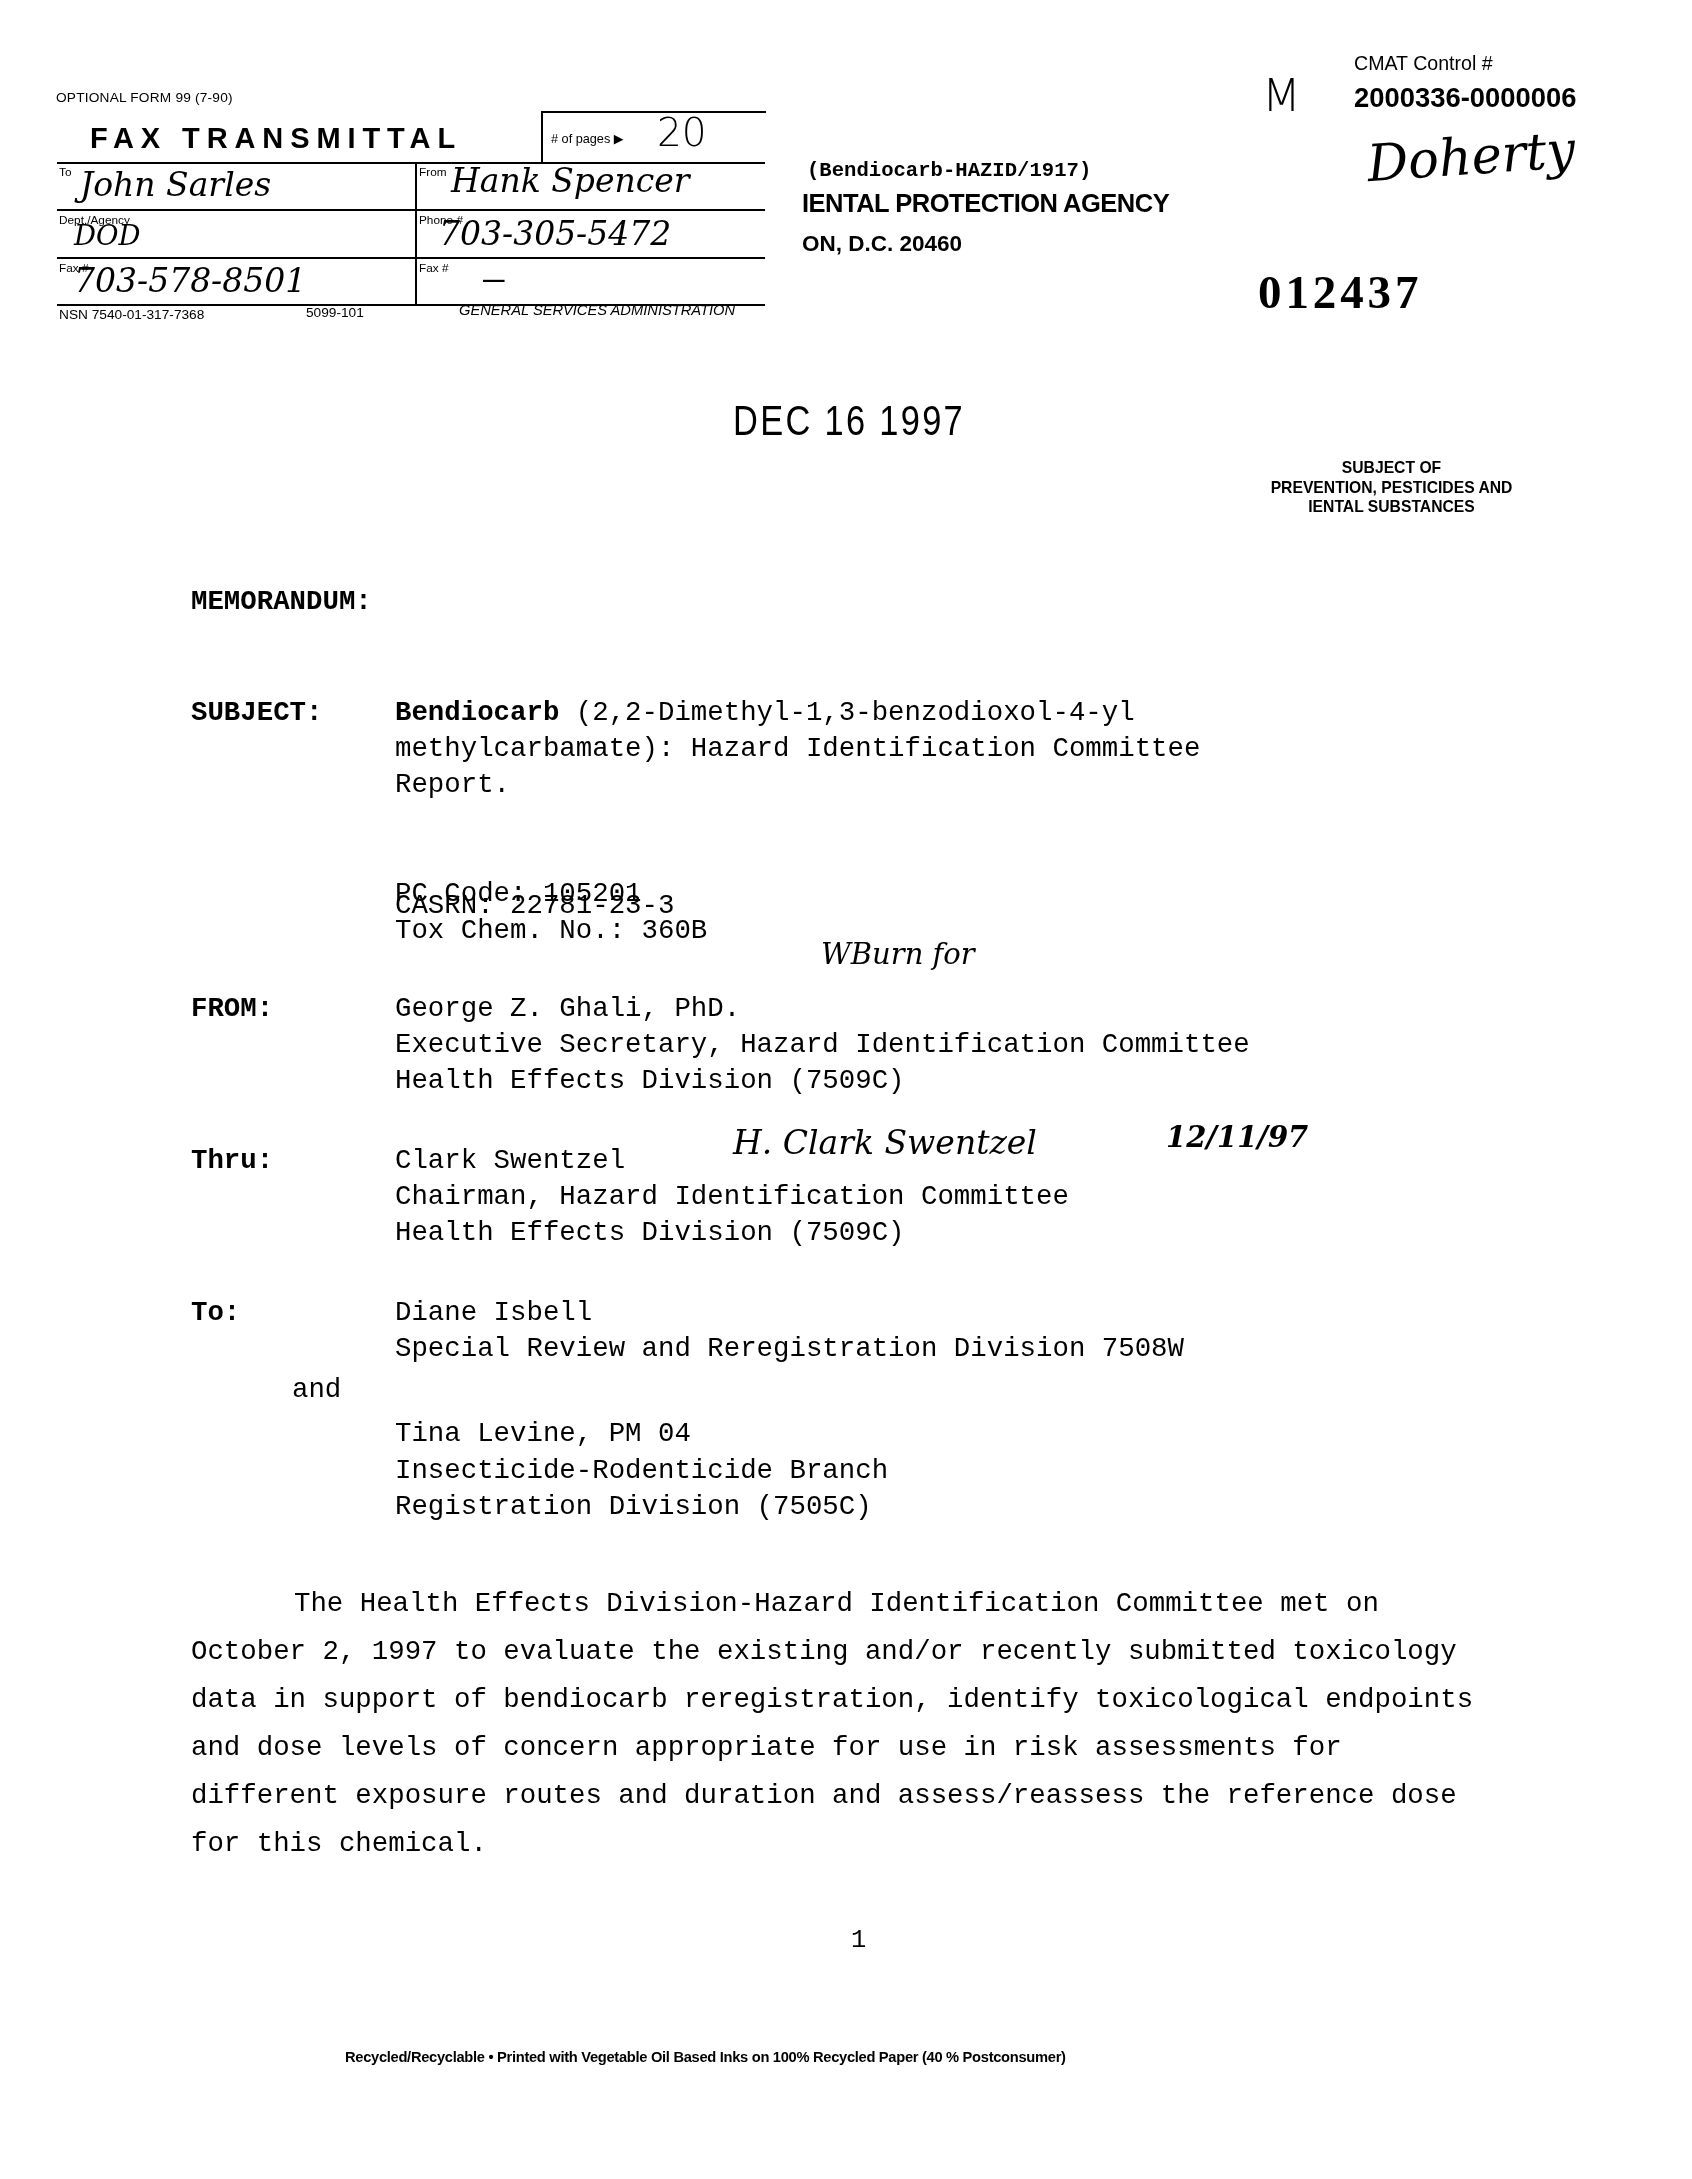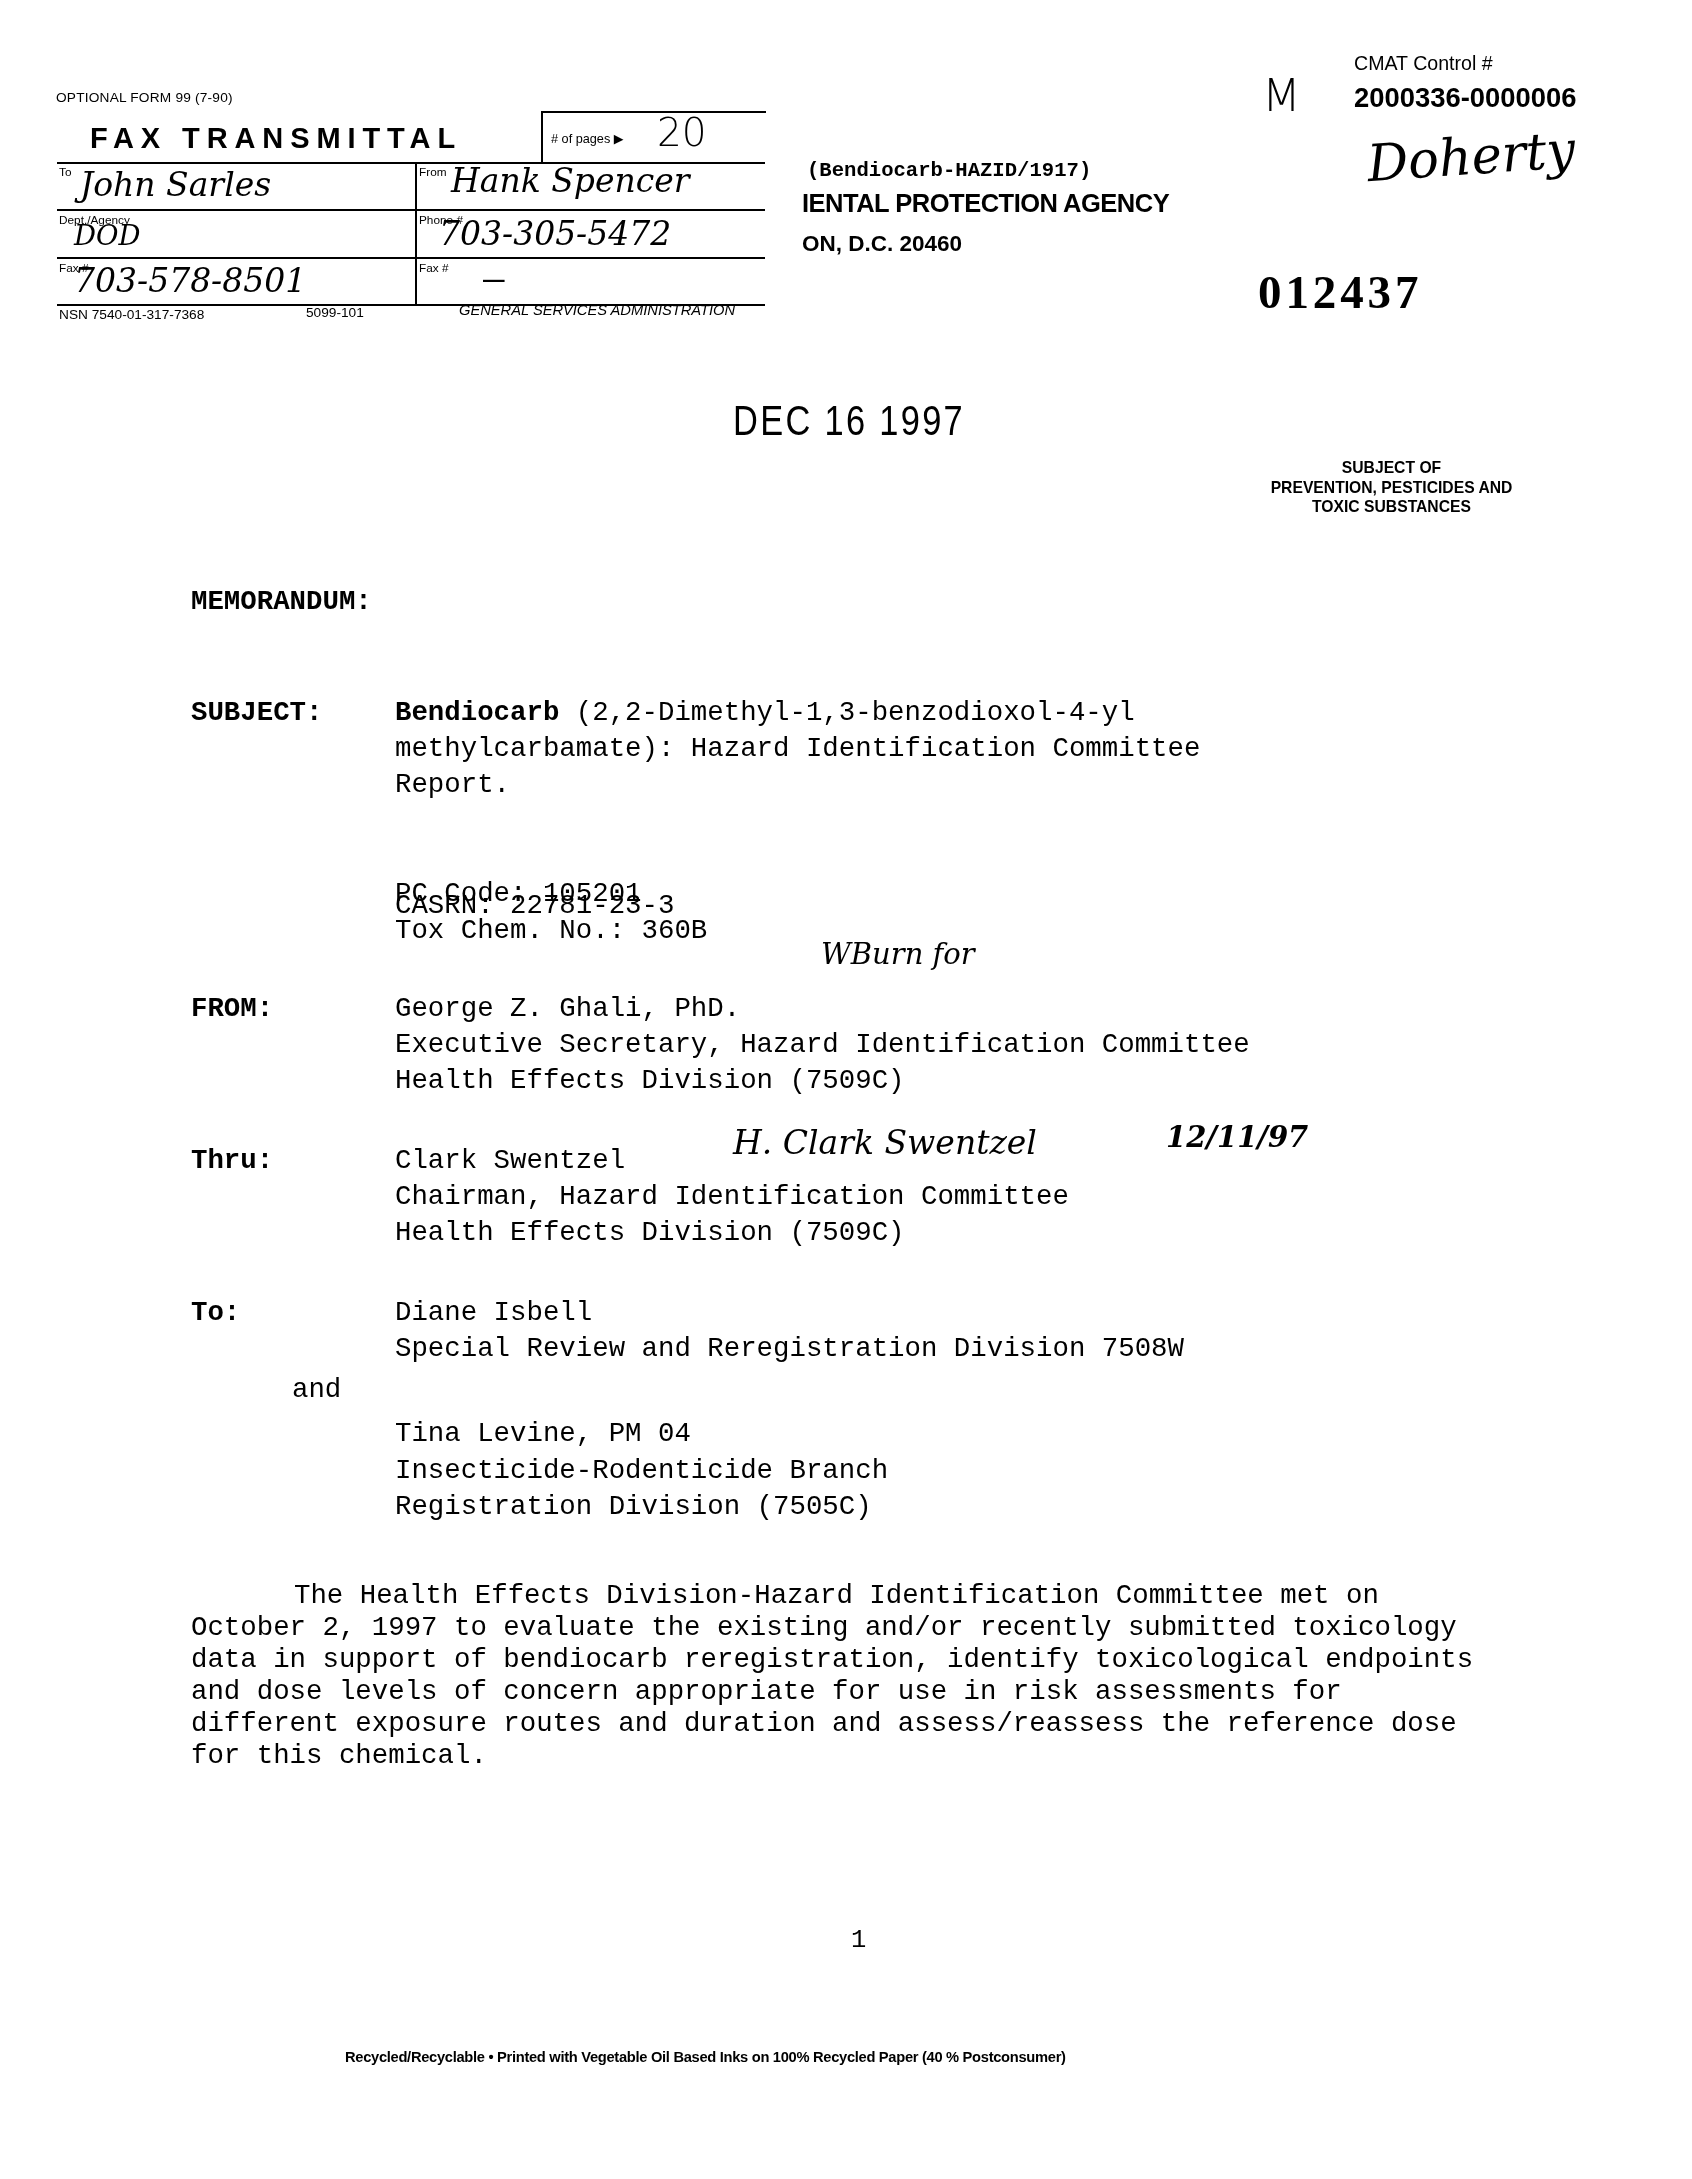--- a/index.html
+++ b/index.html
@@ -38,21 +38,21 @@
 
   
   .date-stamp { left: 733px; top: 396px; font-size: 43px; transform: scaleX(0.8); transform-origin: left; letter-spacing: 2.9px; }
   .office { position: absolute; left: 1215px; top: 458px; width: 353px; text-align: center; font-size: 15.7px; line-height: 19.6px; font-weight: bold; }
 
   
   .memo { font-size: 27.4px; line-height: 36px; }
   .lbl { left: 191px; font-weight: bold; font-size: 27.4px; }
   .ind { left: 395px; font-size: 27.4px; }
   .and-lbl { left: 292px; font-size: 27.4px; }
-  .para { position: absolute; left: 191px; top: 1580px; width: 1313px; font-size: 27.4px; line-height: 32px; white-space: normal; }
+  .para { position: absolute; left: 191px; top: 1580px; width: 1313px; font-size: 27.4px; line-height: 48px; white-space: normal; }
   .para .first { padding-left: 103px; }
   .page-num { left: 851px; top: 1926px; font-size: 25.5px; }
   .footer { left: 345px; top: 2049px; font-size: 14.7px; font-weight: bold; letter-spacing: -0.3px; }
 
   .sig { font-size: 29px; }
   .sig-small { font-size: 33px; }
 </style>
 </head>
 <body>
 
@@ -104,21 +104,21 @@
   <div class="abs sans cmat-label">CMAT Control #</div>
   <div class="abs sans cmat-number">2000336-0000006</div>
   <div class="abs hand doherty">Doherty</div>
   <div class="abs serif doc-number">012437</div>
 </div>
 
 <div class="abs sans date-stamp">DEC 16 1997</div>
 <div class="office sans">
   <div>SUBJECT OF</div>
   <div>PREVENTION, PESTICIDES AND</div>
-  <div>TOXIC SUBSTANCES</div>
+  <div>IENTAL SUBSTANCES</div>
 </div>
 
 <div class="memo mono">
   <div class="abs lbl" style="top:584px;">MEMORANDUM:</div>
 
   <div class="abs lbl" style="top:695px;">SUBJECT:</div>
   <div class="abs ind" style="top:695px;"><b>Bendiocarb</b><span> (2,2-Dimethyl-1,3-benzodioxol-4-yl</span></div>
   <div class="abs ind" style="top:731px;">methylcarbamate): Hazard Identification Committee</div>
   <div class="abs ind" style="top:767px;">Report.</div>
 

